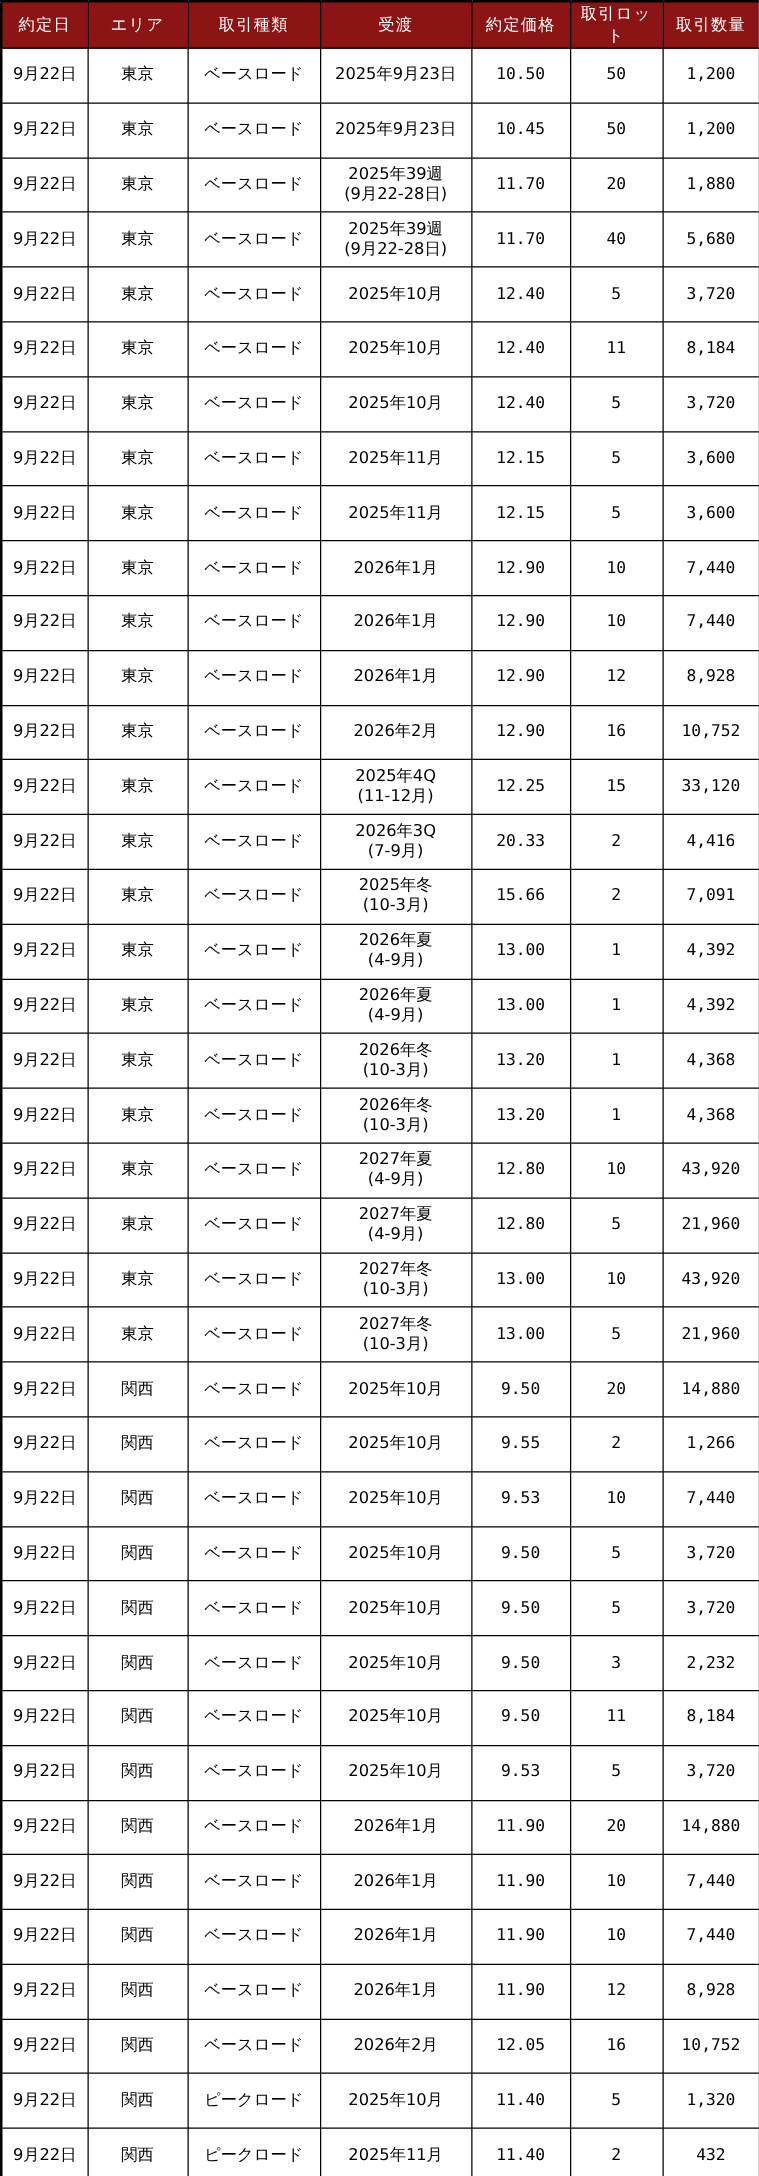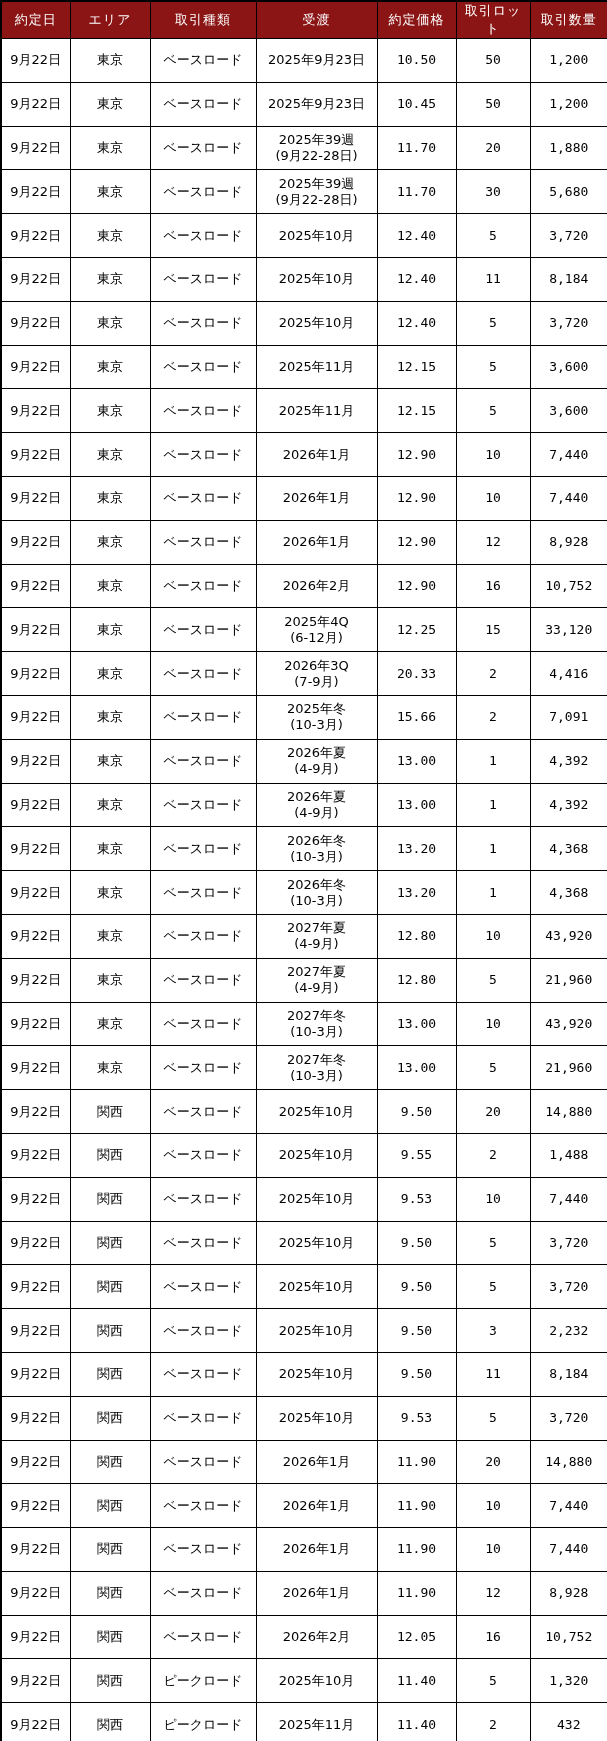--- a/index.html
+++ b/index.html
@@ -105,21 +105,21 @@
         <td class="num">20</td>
         <td class="num">1,880</td>
       </tr>
       <tr>
         <td>9月22日</td>
         <td>東京</td>
         <td>ベースロード</td>
         <td>2025年39週
 (9月22-28日)</td>
         <td class="num">11.70</td>
-        <td class="num">30</td>
+        <td class="num">40</td>
         <td class="num">5,680</td>
       </tr>
       <tr>
         <td>9月22日</td>
         <td>東京</td>
         <td>ベースロード</td>
         <td>2025年10月</td>
         <td class="num">12.40</td>
         <td class="num">5</td>
         <td class="num">3,720</td>
@@ -194,21 +194,21 @@
         <td>2026年2月</td>
         <td class="num">12.90</td>
         <td class="num">16</td>
         <td class="num">10,752</td>
       </tr>
       <tr>
         <td>9月22日</td>
         <td>東京</td>
         <td>ベースロード</td>
         <td>2025年4Q
-(6-12月)</td>
+(11-12月)</td>
         <td class="num">12.25</td>
         <td class="num">15</td>
         <td class="num">33,120</td>
       </tr>
       <tr>
         <td>9月22日</td>
         <td>東京</td>
         <td>ベースロード</td>
         <td>2026年3Q
 (7-9月)</td>
@@ -315,21 +315,21 @@
         <td class="num">20</td>
         <td class="num">14,880</td>
       </tr>
       <tr>
         <td>9月22日</td>
         <td>関西</td>
         <td>ベースロード</td>
         <td>2025年10月</td>
         <td class="num">9.55</td>
         <td class="num">2</td>
-        <td class="num">1,488</td>
+        <td class="num">1,266</td>
       </tr>
       <tr>
         <td>9月22日</td>
         <td>関西</td>
         <td>ベースロード</td>
         <td>2025年10月</td>
         <td class="num">9.53</td>
         <td class="num">10</td>
         <td class="num">7,440</td>
       </tr>

